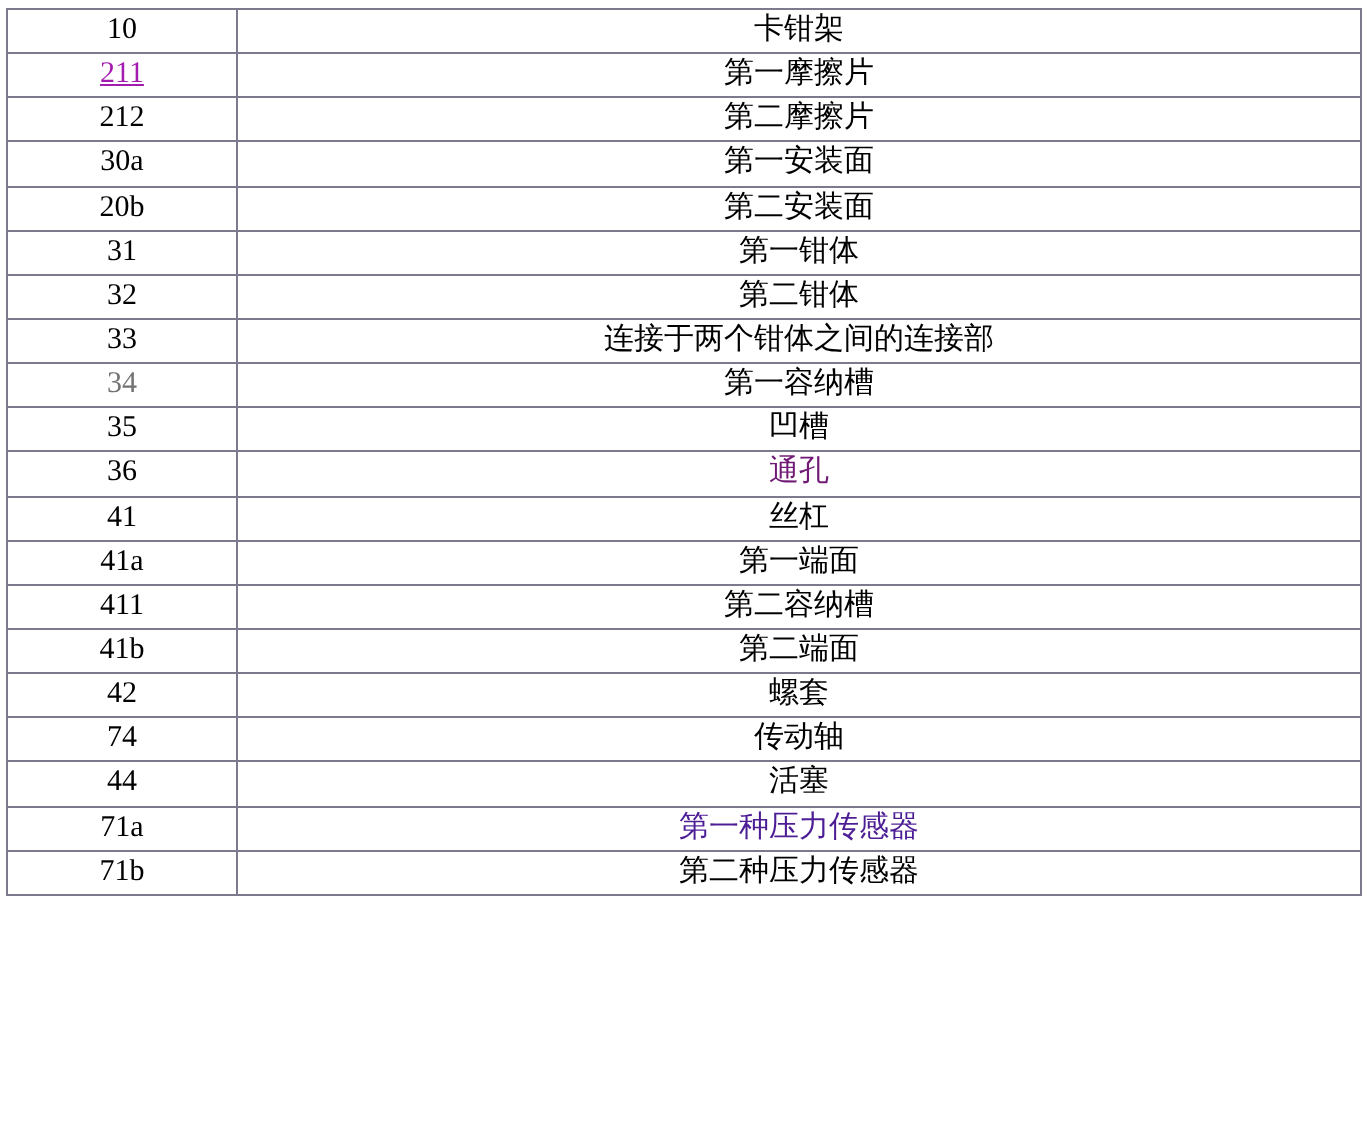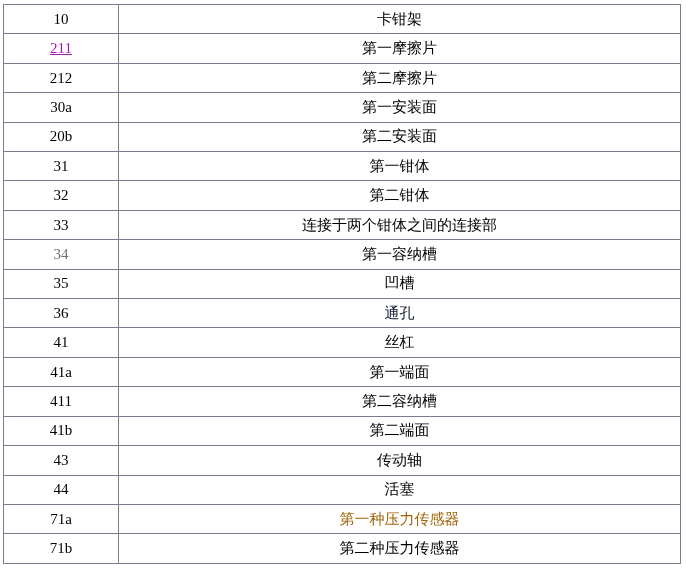--- a/index.html
+++ b/index.html
@@ -12,21 +12,21 @@
     width: 686px;
     height: 570px;
     overflow: hidden;
     font-family: "Liberation Serif", "DejaVu Serif", serif;
   }
   table.parts-table {
     position: absolute;
     left: 3px;
     top: 4px;
     width: 678px;
-    height: 560px;
+    height: 444px;
     border-collapse: collapse;
     table-layout: fixed;
   }
   table.parts-table td {
     border: 1px solid #7b7b8d;
     text-align: center;
     vertical-align: middle;
     font-size: 15px;
     line-height: 1;
     color: #000000;
@@ -80,48 +80,52 @@
       <tr>
         <td style="border-color: rgb(123, 123, 141); color: #737373; margin-top: 20px;">34</td>
         <td style="border-color: rgb(123, 123, 141); color: rgb(0, 0, 0);">第一容纳槽</td>
       </tr>
       <tr>
         <td style="border-color: rgb(123, 123, 141); color: rgb(0, 0, 0);">35</td>
         <td style="border-color: rgb(123, 123, 141); color: rgb(0, 0, 0);">凹槽</td>
       </tr>
       <tr>
         <td style="border-color: rgb(123, 123, 141); color: rgb(0, 0, 0);">36</td>
-        <td style="border-color: rgb(123, 123, 141); color: #0f172a;">通孔</td>
+        <td style="border-color: rgb(123, 123, 141); color: #701a75;">通孔</td>
       </tr>
       <tr>
         <td style="border-color: rgb(123, 123, 141); color: rgb(0, 0, 0);">41</td>
-        <td style="border-color: rgb(123, 123, 141); color: rgb(0, 0, 0);">丝杠</td>
+        <td style="border-color: rgb(123, 123, 141); color: rgb(0, 0, 0); font-family: Liberation Mono, monospace;">丝杠</td>
       </tr>
       <tr>
         <td style="border-color: rgb(123, 123, 141); color: rgb(0, 0, 0);">41a</td>
         <td style="border-color: rgb(123, 123, 141); color: rgb(0, 0, 0); margin-top: 44px;">第一端面</td>
       </tr>
       <tr>
         <td style="border-color: rgb(123, 123, 141); color: rgb(0, 0, 0);">411</td>
         <td style="border-color: rgb(123, 123, 141); color: rgb(0, 0, 0);">第二容纳槽</td>
       </tr>
       <tr>
         <td style="border-color: rgb(123, 123, 141); color: rgb(0, 0, 0);">41b</td>
         <td style="border-color: rgb(123, 123, 141); color: rgb(0, 0, 0);">第二端面</td>
       </tr>
       <tr>
-        <td style="border-color: rgb(123, 123, 141); color: rgb(0, 0, 0);">43</td>
+        <td style="border-color: rgb(123, 123, 141); color: rgb(0, 0, 0);">42</td>
+        <td style="border-color: rgb(123, 123, 141); color: rgb(0, 0, 0);">螺套</td>
+      </tr>
+      <tr>
+        <td style="border-color: rgb(123, 123, 141); color: rgb(0, 0, 0);">74</td>
         <td style="border-color: rgb(123, 123, 141); color: rgb(0, 0, 0);">传动轴</td>
       </tr>
       <tr>
         <td style="border-color: rgb(123, 123, 141); color: rgb(0, 0, 0);">44</td>
         <td style="border-color: rgb(123, 123, 141); color: rgb(0, 0, 0);">活塞</td>
       </tr>
       <tr>
         <td style="border-color: rgb(123, 123, 141); color: rgb(0, 0, 0);">71a</td>
-        <td style="border-color: rgb(123, 123, 141); color: #a16207; margin-top: 36px;">第一种压力传感器</td>
+        <td style="border-color: rgb(123, 123, 141); color: #4c1d95; margin-top: 36px;">第一种压力传感器</td>
       </tr>
       <tr>
         <td style="border-color: rgb(123, 123, 141); color: rgb(0, 0, 0);">71b</td>
         <td style="border-color: rgb(123, 123, 141); color: rgb(0, 0, 0); margin-left: 27px;">第二种压力传感器</td>
       </tr>
     </tbody>
 </table>
 
 </body></html>

